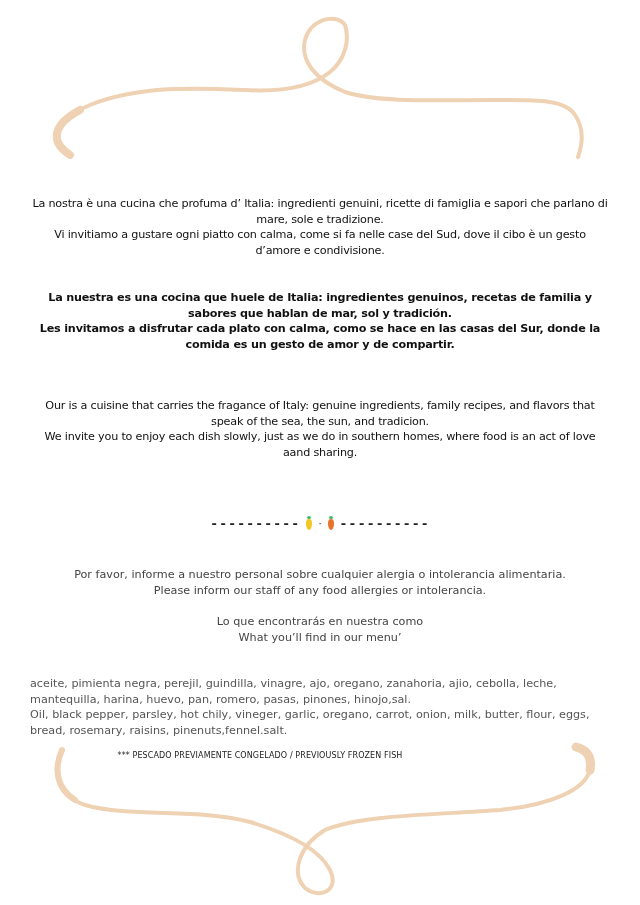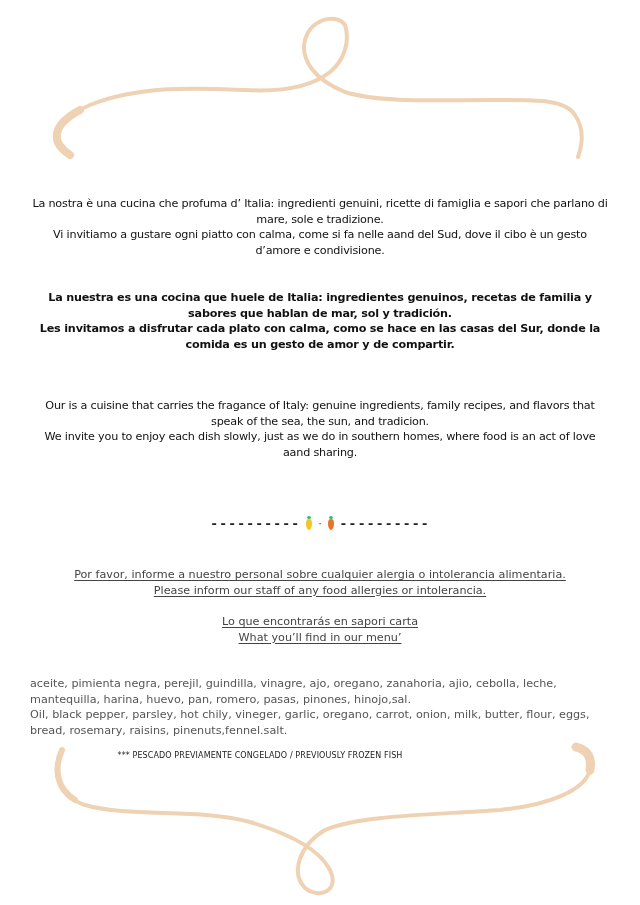--- a/index.html
+++ b/index.html
@@ -79,21 +79,20 @@
     .notice {
       position: absolute;
       left: 30px;
       width: 580px;
       text-align: center;
       font-size: 11.2px;
       line-height: 15.5px;
       color: #444444;
     }
     .notice span {
-      text-decoration: underline;
       text-underline-offset: 2px;
     }
     .allergy { top: 567px; }
     .menu-heading { top: 614px; }
     .ingredients {
       position: absolute;
       top: 676px;
       left: 30px;
       width: 580px;
       text-align: left;
@@ -119,21 +118,21 @@
 
 <svg class="flourish flourish-top" viewBox="0 0 640 170" xmlns="http://www.w3.org/2000/svg">
   <path d="M70 155 C 45 140, 55 120, 90 105 C 140 85, 200 88, 245 90 C 280 92, 310 88, 330 72
            C 345 60, 350 40, 345 25 C 335 12, 310 20, 305 40 C 300 60, 315 80, 345 92
            C 380 103, 440 100, 490 100 C 530 100, 565 98, 575 115 C 585 130, 582 145, 578 157" fill="none" stroke="#efd2b3" stroke-width="4" stroke-linecap="round"></path>
   <path d="M70 155 C 50 142, 52 125, 80 110" fill="none" stroke="#efd2b3" stroke-width="8" stroke-linecap="round"></path>
 </svg>
 
 <div class="block intro-it">
   <p>La nostra è una cucina che profuma d’ Italia: ingredienti genuini, ricette di famiglia e sapori che parlano di mare, sole e tradizione.</p>
-  <p>Vi invitiamo a gustare ogni piatto con calma, come si fa nelle aand del Sud, dove il cibo è un gesto d’amore e condivisione.</p>
+  <p>Vi invitiamo a gustare ogni piatto con calma, come si fa nelle case del Sud, dove il cibo è un gesto d’amore e condivisione.</p>
 </div>
 
 <div class="block intro-es">
   <p>La nuestra es una cocina que huele de Italia: ingredientes genuinos, recetas de familia y sabores que hablan de mar, sol y tradición.</p>
   <p>Les invitamos a disfrutar cada plato con calma, como se hace en las casas del Sur, donde la comida es un gesto de amor y de compartir.</p>
 </div>
 
 <div class="block intro-en">
   <p>Our is a cuisine that carries the fragance of Italy: genuine ingredients, family recipes, and flavors that speak of the sea, the sun, and tradicion.</p>
   <p>We invite you to enjoy each dish slowly, just as we do in southern homes, where food is an act of love aand sharing.</p>
@@ -146,21 +145,21 @@
   <span class="fruit fruit-carrot"></span>
   <span class="dash-line">----------</span>
 </div>
 
 <div class="notice allergy">
   <div><span>Por favor, informe a nuestro personal sobre cualquier alergia o intolerancia alimentaria.</span></div>
   <div><span>Please inform our staff of any food allergies or intolerancia.</span></div>
 </div>
 
 <div class="notice menu-heading">
-  <div><span>Lo que encontrarás en sapori carta</span></div>
+  <div><span>Lo que encontrarás en nuestra como</span></div>
   <div><span>What you’ll find in our menu’</span></div>
 </div>
 
 <div class="ingredients">
   <p>aceite, pimienta negra, perejil, guindilla, vinagre, ajo, oregano, zanahoria, ajio, cebolla, leche, mantequilla, harina, huevo, pan, romero, pasas, pinones, hinojo,sal.</p>
   <p>Oil, black pepper, parsley, hot chily, vineger, garlic, oregano, carrot, onion, milk, butter, flour, eggs, bread, rosemary, raisins, pinenuts,fennel.salt.</p>
 </div>
 
 <div class="frozen">*** PESCADO PREVIAMENTE CONGELADO / PREVIOUSLY FROZEN FISH</div>
 

